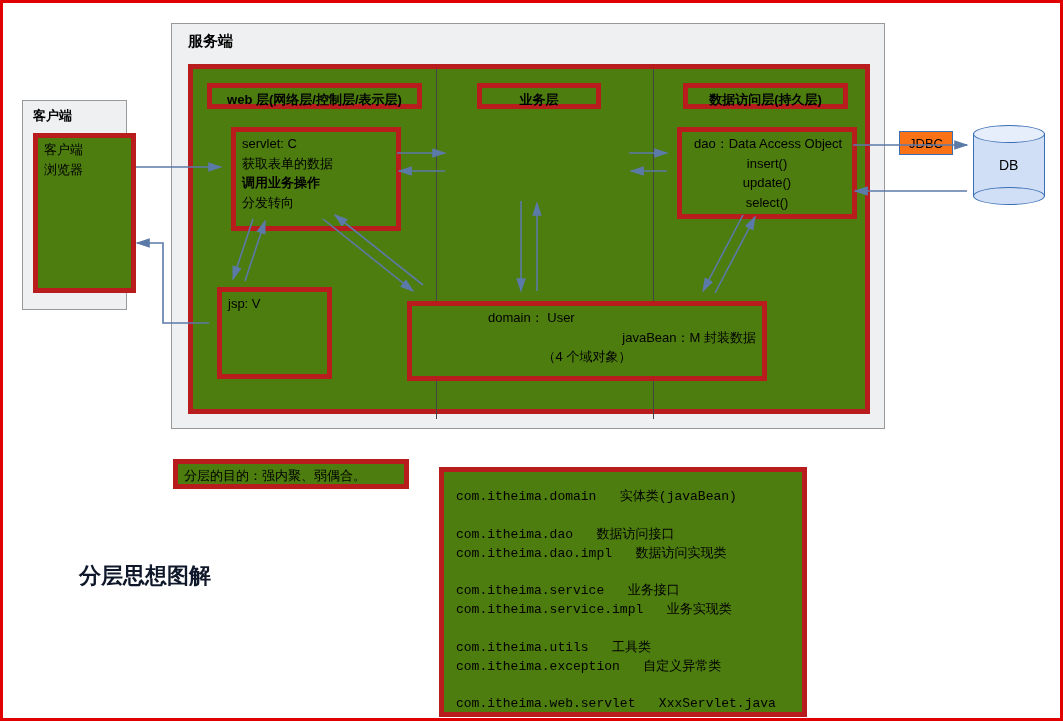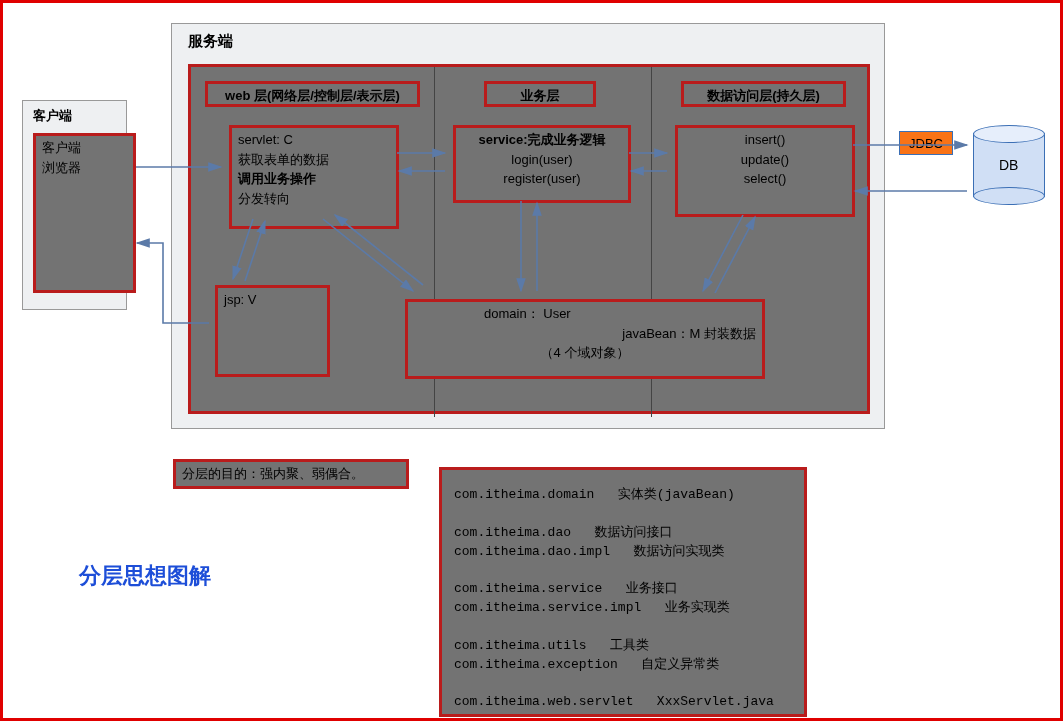--- a/index.html
+++ b/index.html
@@ -1,24 +1,24 @@
 <!DOCTYPE html>
 <html><head>
 <meta charset="utf-8">
 <style>
 html,body{margin:0;padding:0;font-family:"Microsoft YaHei","SimSun",sans-serif;font-size:13px;color:#000;background:#fff}
 .canvas{position:relative;width:1063px;height:721px;box-sizing:border-box;border:3px solid #e00000}
 .box{position:absolute;box-sizing:border-box}
 .grey{background:#eef0f2;border:1px solid #999}
-.white{background:#737373;border:3px solid #b91c1c}
+.white{background:#4d7c0f;border:5px solid #b91c1c}
 .lbl{position:absolute;font-weight:bold}
 .txt{padding:2px 6px;line-height:1.5}
 .center{text-align:center}
 .vline{position:absolute;width:0;border-left:1px solid #444}
-.big-title{position:absolute;color:#1d4ed8;font-weight:bold;font-size:22px}
+.big-title{position:absolute;color:#0f172a;font-weight:bold;font-size:22px}
 .jdbc{background:#f97316;border:1px solid #3b6fb5;text-align:center}
 .db-cyl{position:absolute}
 .db-cyl .body{position:absolute;left:0;right:0;top:8px;bottom:8px;background:#d0dff5;border-left:1px solid #3b6fb5;border-right:1px solid #3b6fb5}
 .db-cyl .top{position:absolute;left:0;right:0;top:0;height:16px;border:1px solid #3b6fb5;border-radius:50%/50%;background:#e6eefb}
 .db-cyl .bot{position:absolute;left:0;right:0;bottom:0;height:16px;border:1px solid #3b6fb5;border-radius:50%/50%;background:#d0dff5}
 .db-label{position:absolute;font-size:14px}
 svg.arrows{position:absolute;left:0;top:0;width:1063px;height:721px;pointer-events:none}
 .mono{font-family:Consolas,"Courier New",monospace;white-space:pre}
 </style>
 </head>
@@ -46,31 +46,27 @@
 
       <div class="box white txt" style="left:38px;top:58px;width:170px;height:104px">
         <div>servlet: C</div>
         <div>  获取表单的数据</div>
         <div style="font-weight:bold">  调用业务操作</div>
         <div>  分发转向</div>
       </div>
 
       <div class="box white txt" style="left:24px;top:218px;width:115px;height:92px">jsp: V</div>
 
-      <div class="box white txt center" style="left:293px;top:14px;width:112px;height:26px;font-weight:bold">业务层</div>
+      <div class="box white txt center" style="left:284px;top:14px;width:124px;height:26px;font-weight:bold">业务层</div>
 
-      <div class="box white txt center" style="left:262px;top:58px;width:178px;height:78px">
-        <div style="font-weight:bold">service:完成业务逻辑</div>
-        <div>login(user)</div>
-        <div>register(user)</div>
-      </div>
 
       <div class="box white txt center" style="left:490px;top:14px;width:165px;height:26px;font-weight:bold">数据访问层(持久层)</div>
 
       <div class="box white txt center" style="left:484px;top:58px;width:180px;height:92px">
+        <div style="text-align:left;padding-left:6px">dao：Data Access Object</div>
         <div>insert()</div>
         <div>update()</div>
         <div>select()</div>
       </div>
 
       <div class="box white txt center" style="left:214px;top:232px;width:360px;height:80px">
         <div style="text-align:left;padding-left:70px">domain： User</div>
         <div style="text-align:right;padding-left:70px">javaBean：M 封装数据</div>
         <div>（4 个域对象）</div>
       </div>

